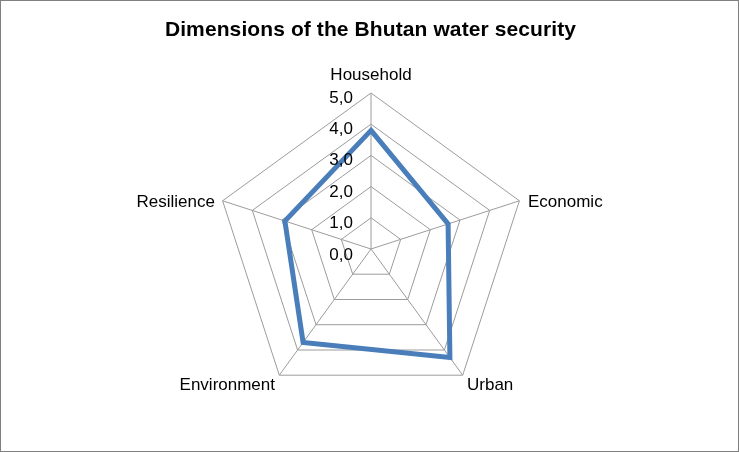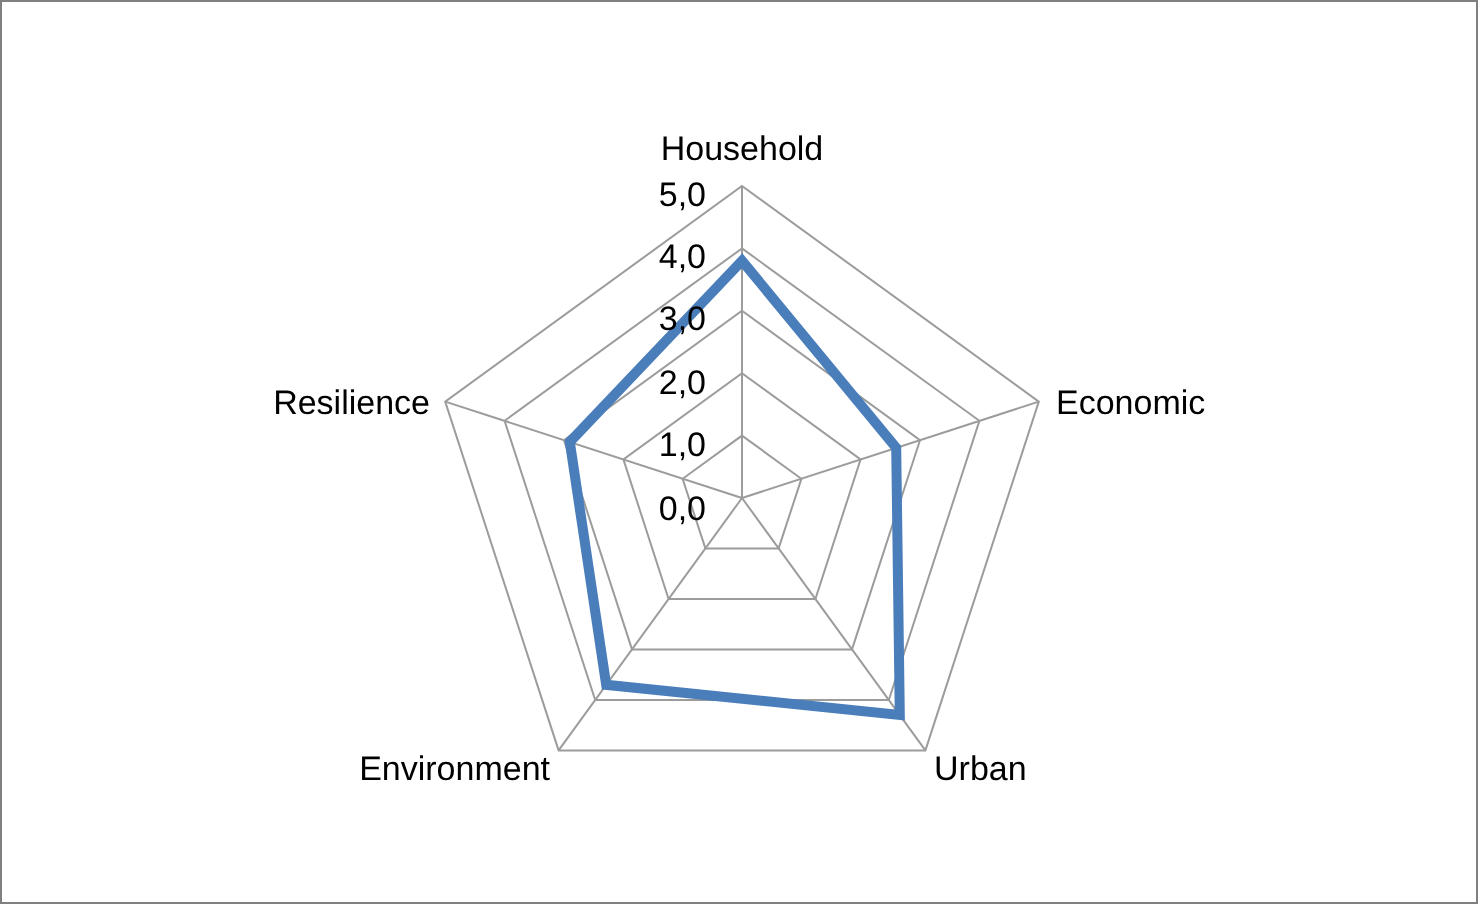--- a/index.html
+++ b/index.html
@@ -63,20 +63,21 @@
     font-family: "Liberation Sans", sans-serif;
     font-size: 17px;
     fill: #000000;
   }
 </style>
 </head>
 <body>
 
 <div id="chart-frame">
 
+  <div id="chart-title">Dimensions of the Bhutan water security</div>
 
   <svg id="radar-svg" viewBox="0 0 739 452">
 
     <g>
       <polygon class="grid-line" points="370.0,216.8 399.7,238.4 388.3,273.2 351.7,273.2 340.3,238.4"></polygon>
       <polygon class="grid-line" points="370.0,185.6 429.3,228.7 406.7,298.5 333.3,298.5 310.7,228.7"></polygon>
       <polygon class="grid-line" points="370.0,154.4 459.0,219.1 425.0,323.7 315.0,323.7 281.0,219.1"></polygon>
       <polygon class="grid-line" points="370.0,123.2 488.7,209.4 443.4,349.0 296.6,349.0 251.3,209.4"></polygon>
       <polygon class="grid-line" points="370.0,92.0 518.4,199.8 461.7,374.2 278.3,374.2 221.6,199.8"></polygon>
     </g>

